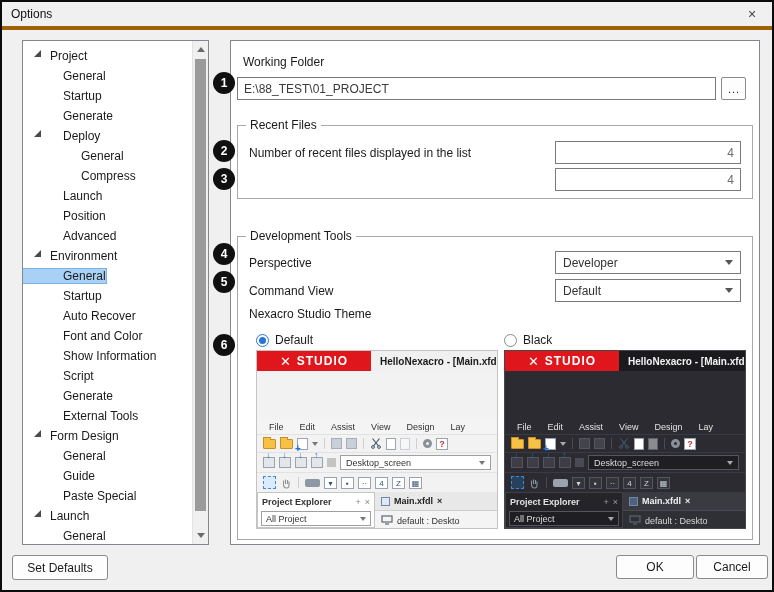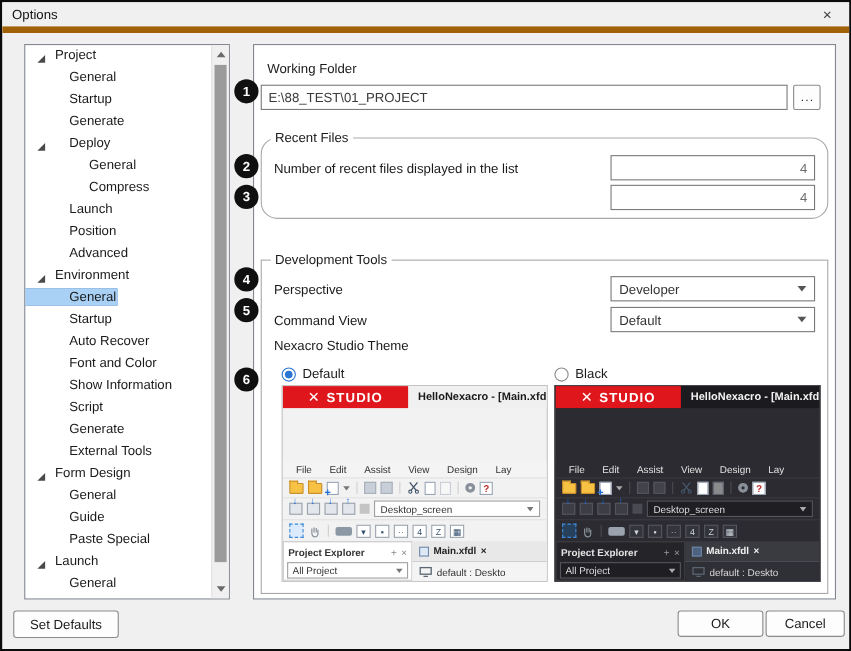--- a/index.html
+++ b/index.html
@@ -5,30 +5,30 @@
   * { box-sizing: border-box; }
   html,body { margin:0; padding:0; background:#ffffff; }
   body { font-family: "Liberation Sans", "DejaVu Sans", sans-serif; font-size:12px; color:#1a1a1a; }
 
   .dialog { position:relative; width:774px; height:592px; background:#f0f0f0;
             border:2px solid #0b0b0b; overflow:hidden; }
 
   
   .titlebar { position:absolute; left:0; top:0; right:0; height:28px;
               display:flex; align-items:center; padding:0 9px;
-              border-bottom:6px solid #a16207; background:#f0f0f0; }
+              border-bottom:4px solid #a16207; background:#f0f0f0; }
   .titlebar .title { font-size:12px; color:#111; }
   .titlebar .close { margin-left:auto; width:22px; text-align:center; font-size:14px;
                      color:#444; cursor:default; line-height:22px; }
 
   
   .tree-panel { position:absolute; left:20px; top:38px; width:187px; height:505px;
                 background:#fff; border:1px solid #828790; overflow:hidden; }
   .tree-rows { position:absolute; left:0; top:2px; right:17px; }
-  .tree-row { height:20px; display:flex; align-items:flex-start; position:relative;
+  .tree-row { height:20px; display:flex; align-items:flex-end; position:relative;
               font-size:12px; white-space:nowrap; }
   .tree-row .expander { position:absolute; left:11px; top:7px; width:0; height:0;
               border-bottom:7px solid #4a4a4a; border-left:7px solid transparent; }
   .tree-row.lvl0 .lbl { padding-left:27px; }
   .tree-row.lvl1 .lbl { padding-left:40px; }
   .tree-row.lvl2 .lbl { padding-left:58px; }
   .tree-row.selected .lbl { background:#a9d1f5; outline:1px solid #7fb2e5; }
 
   .tree-scroll { position:absolute; right:0; top:0; bottom:0; width:16px;
                  background:#f0f0f0; border-left:1px solid #e3e3e3; }
@@ -47,21 +47,21 @@
   .wf-label { position:absolute; left:12px; top:14px; }
   .textfield { border:1px solid #7a7a7a; background:#fff; font-family:inherit;
                font-size:12px; color:#3a3a3a; padding:0 6px; outline:none; }
   .wf-input { position:absolute; left:6px; top:36px; width:479px; height:23px; }
   .browse-btn { position:absolute; left:490px; top:36px; width:25px; height:23px;
                 background:#fdfdfd; border:1px solid #8a8a8a; border-radius:2px;
                 font-size:11px; line-height:18px; text-align:center; color:#222; letter-spacing:1px; }
 
   .groupbox { position:absolute; border:1px solid #a9a9a9; }
   .groupbox .legend { position:absolute; top:-8px; left:8px; background:#fff; padding:0 4px; }
-  .gb-recent { left:6px; top:84px; width:516px; height:74px;border-radius:15px; }
+  .gb-recent { left:6px; top:84px; width:516px; height:74px; }
   .gb-dev    { left:6px; top:195px; width:516px; height:304px; }
 
   .row-label { position:absolute; left:11px; font-size:12px; color:#1a1a1a; white-space:nowrap; }
   .num-input { position:absolute; right:11px; width:186px; height:23px; text-align:right;
                color:#6e6e6e; }
 
   .combo { position:absolute; right:11px; width:186px; height:23px; background:#fff;
            border:1px solid #7a7a7a; display:flex; align-items:center; padding:0 7px; }
   .combo .val { flex:1; color:#333; }
   .combo .dd-arrow { width:0; height:0; border-left:4px solid transparent;

